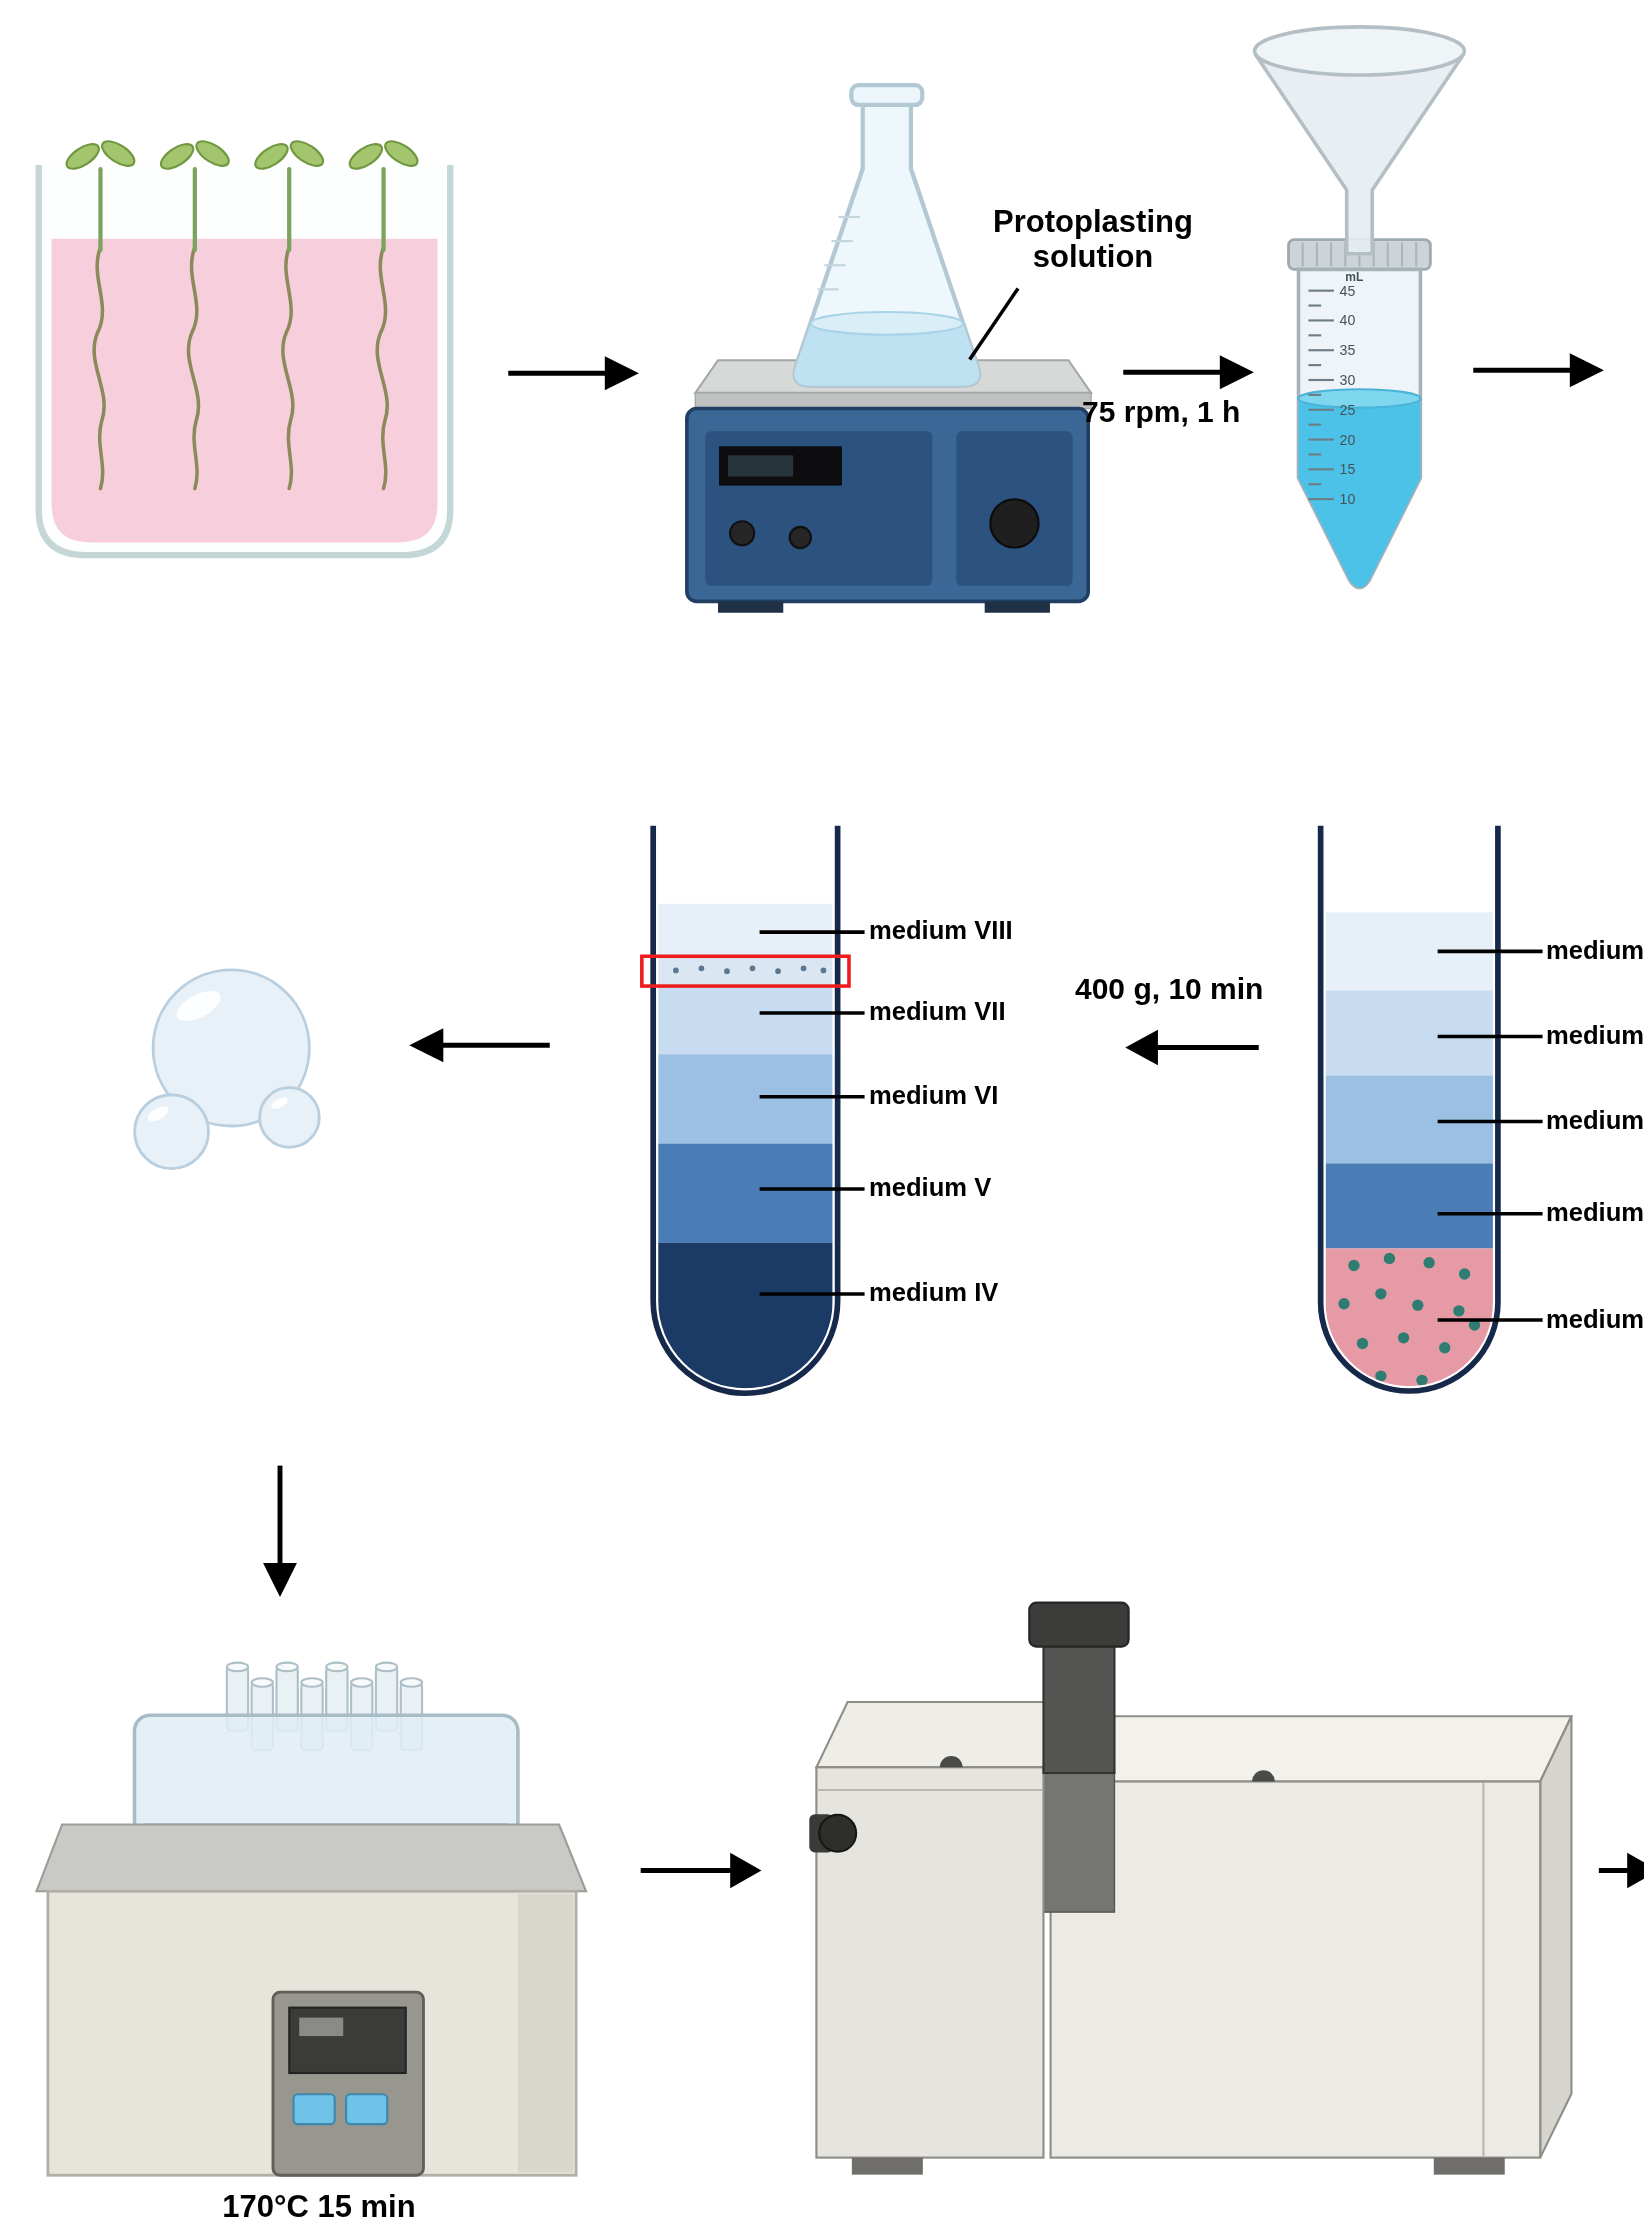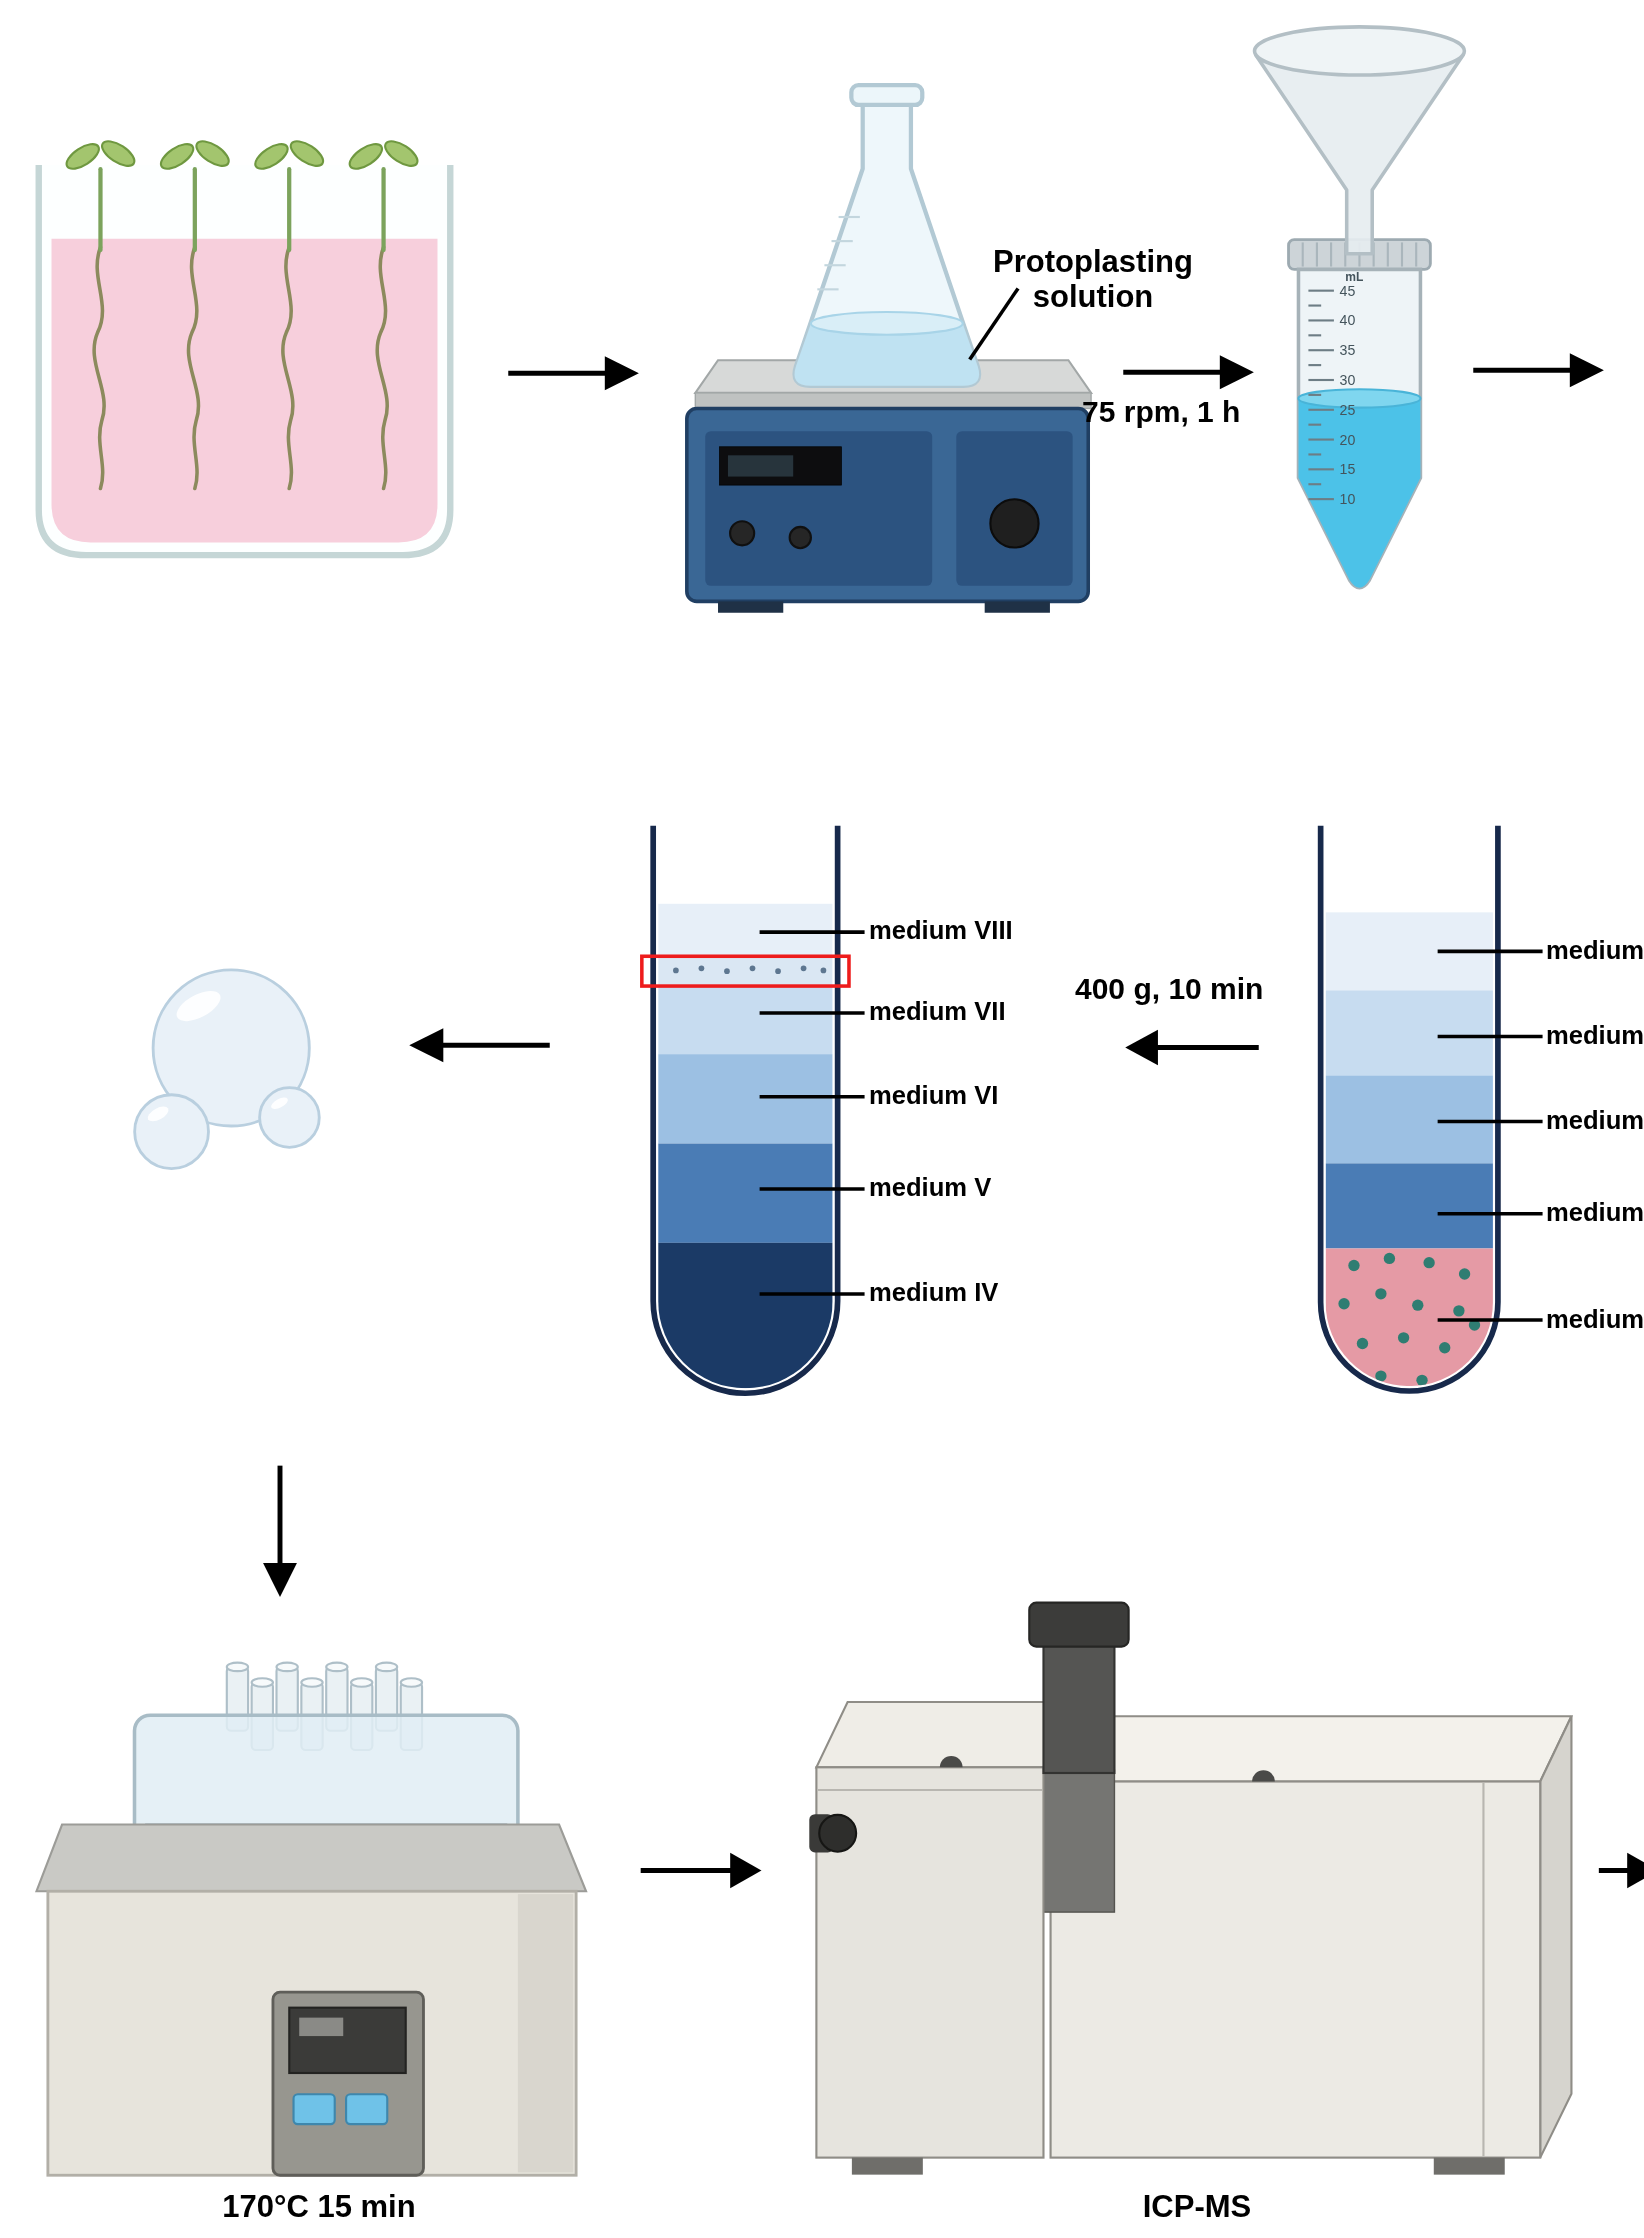--- a/index.html
+++ b/index.html
@@ -2,21 +2,21 @@
 <html style="font-size:11.4px"><head>
 <meta charset="utf-8">
 <style>
   html, body { margin:0; padding:0; background:#ffffff; }
   body { font-family:"Liberation Sans", sans-serif; }
   #canvas { position:relative; width:1645px; height:2239px; background:#ffffff; overflow:hidden; }
   .abs { position:absolute; }
   .label { position:absolute; font-weight:700; color:#000; }
   .cond { font-size:30px; white-space:nowrap; }
   .big-label { font-size:31px; }
-  .pre { white-space:pre-line; text-align:center; line-height:35px;margin-top:40px; }
+  .pre { white-space:pre-line; text-align:center; line-height:35px; }
   .medium-label { font-size:25.6px; white-space:nowrap; }
   .caption { font-size:31px; text-align:center; }
   svg text { font-family:"Liberation Sans", sans-serif; }
   .arrow-line { stroke:#000; stroke-width:7; }
   .arrow-head { fill:#000; }
   .tick { stroke:#000; stroke-width:5; }
 </style>
 </head>
 <body>
 
@@ -296,21 +296,20 @@
     <line x1="12" y1="272" x2="328" y2="272" stroke="#b8b6b0" stroke-width="3"></line>
     <rect x="330" y="64" width="100" height="184" fill="#555553" stroke="#333331" stroke-width="3"></rect>
     <rect x="310" y="8" width="140" height="62" rx="10" fill="#3c3c3a" stroke="#262624" stroke-width="3"></rect>
     <path d="M184,240 A16,16 0 0 1 216,240 Z" fill="#4a4a48"></path>
     <path d="M624,260 A16,16 0 0 1 656,260 Z" fill="#4a4a48"></path>
     <rect x="0" y="306" width="34" height="54" rx="8" fill="#3a3a38"></rect>
     <circle cx="40" cy="333" r="26" fill="#2e2e2c" stroke="#161614" stroke-width="3"></circle>
     <rect x="60" y="790" width="100" height="24" fill="#6f6e6a"></rect>
     <rect x="880" y="790" width="100" height="24" fill="#6f6e6a"></rect>
   </svg>
-  <div class="label caption" style="left:984px; top:2189px; width:426px;">ICP-MS</div>
 
   <svg class="abs" style="left:1596px; top:1847px;" width="85" height="47" viewBox="0 0 120 66">
     <line class="arrow-line" x1="4" y1="33" x2="50" y2="33"></line>
     <polygon class="arrow-head" points="44,8 88,33 44,58"></polygon>
   </svg>
 
 </div>
 
 
 </body></html>

